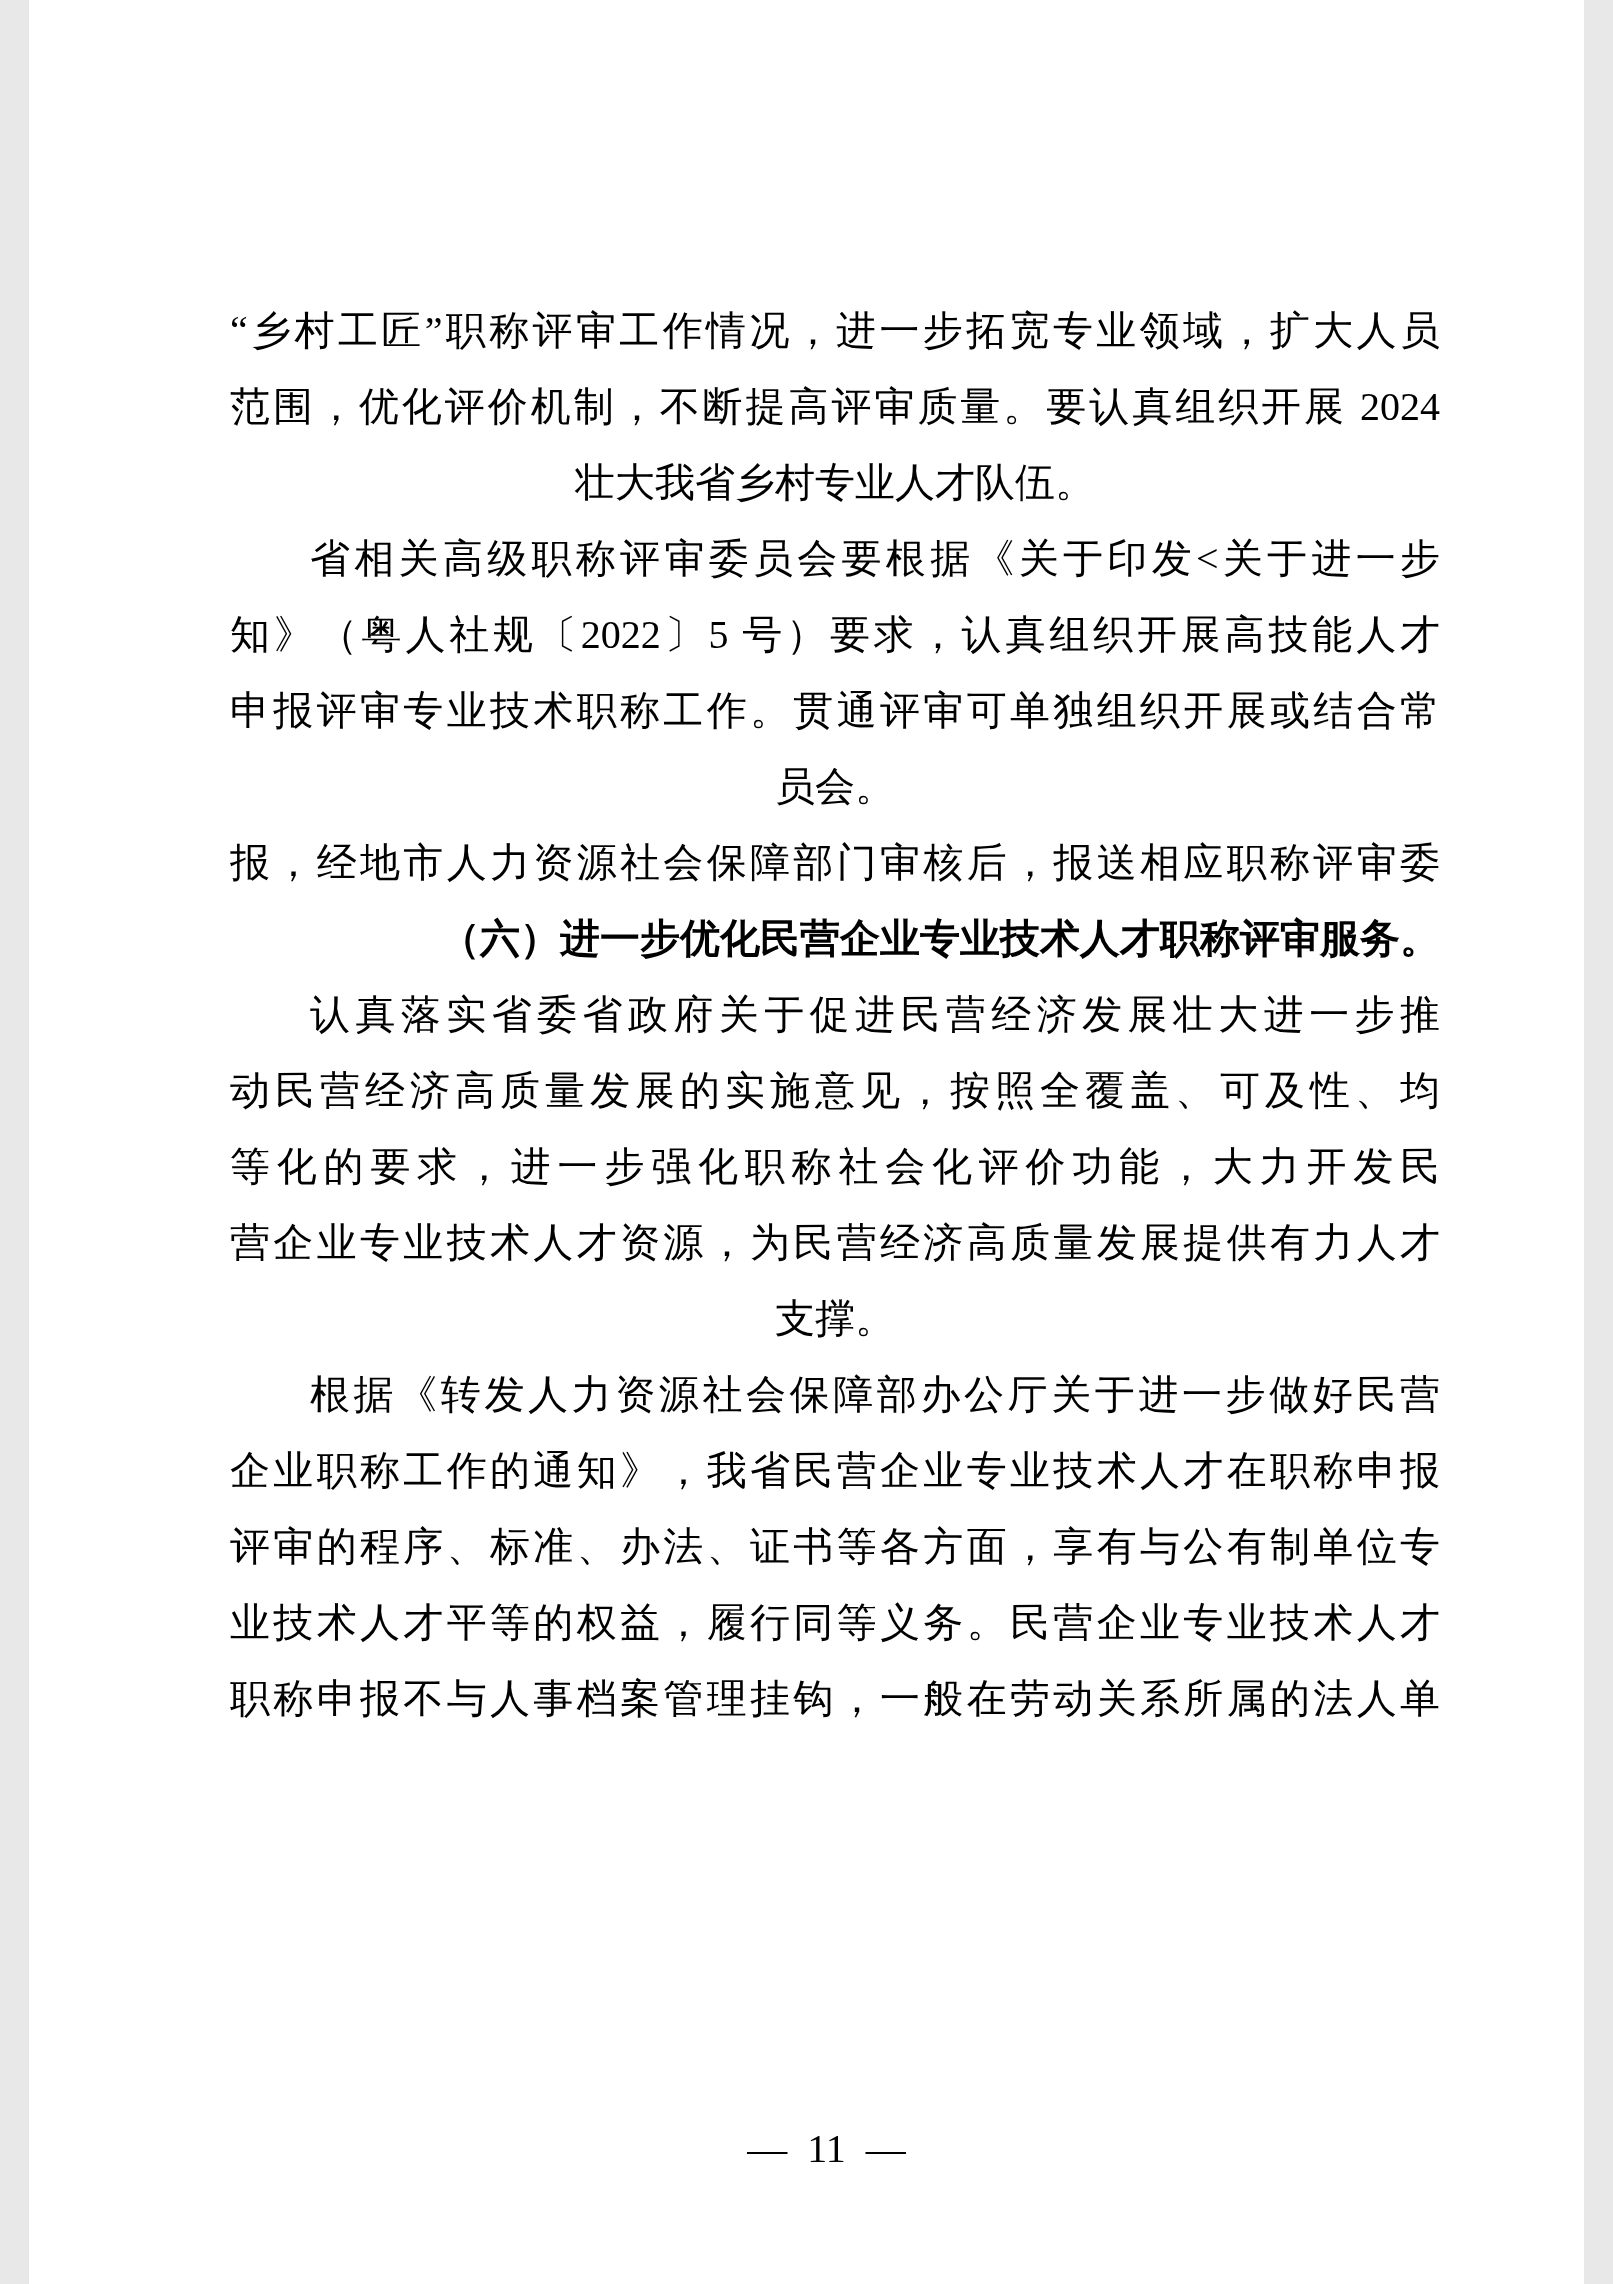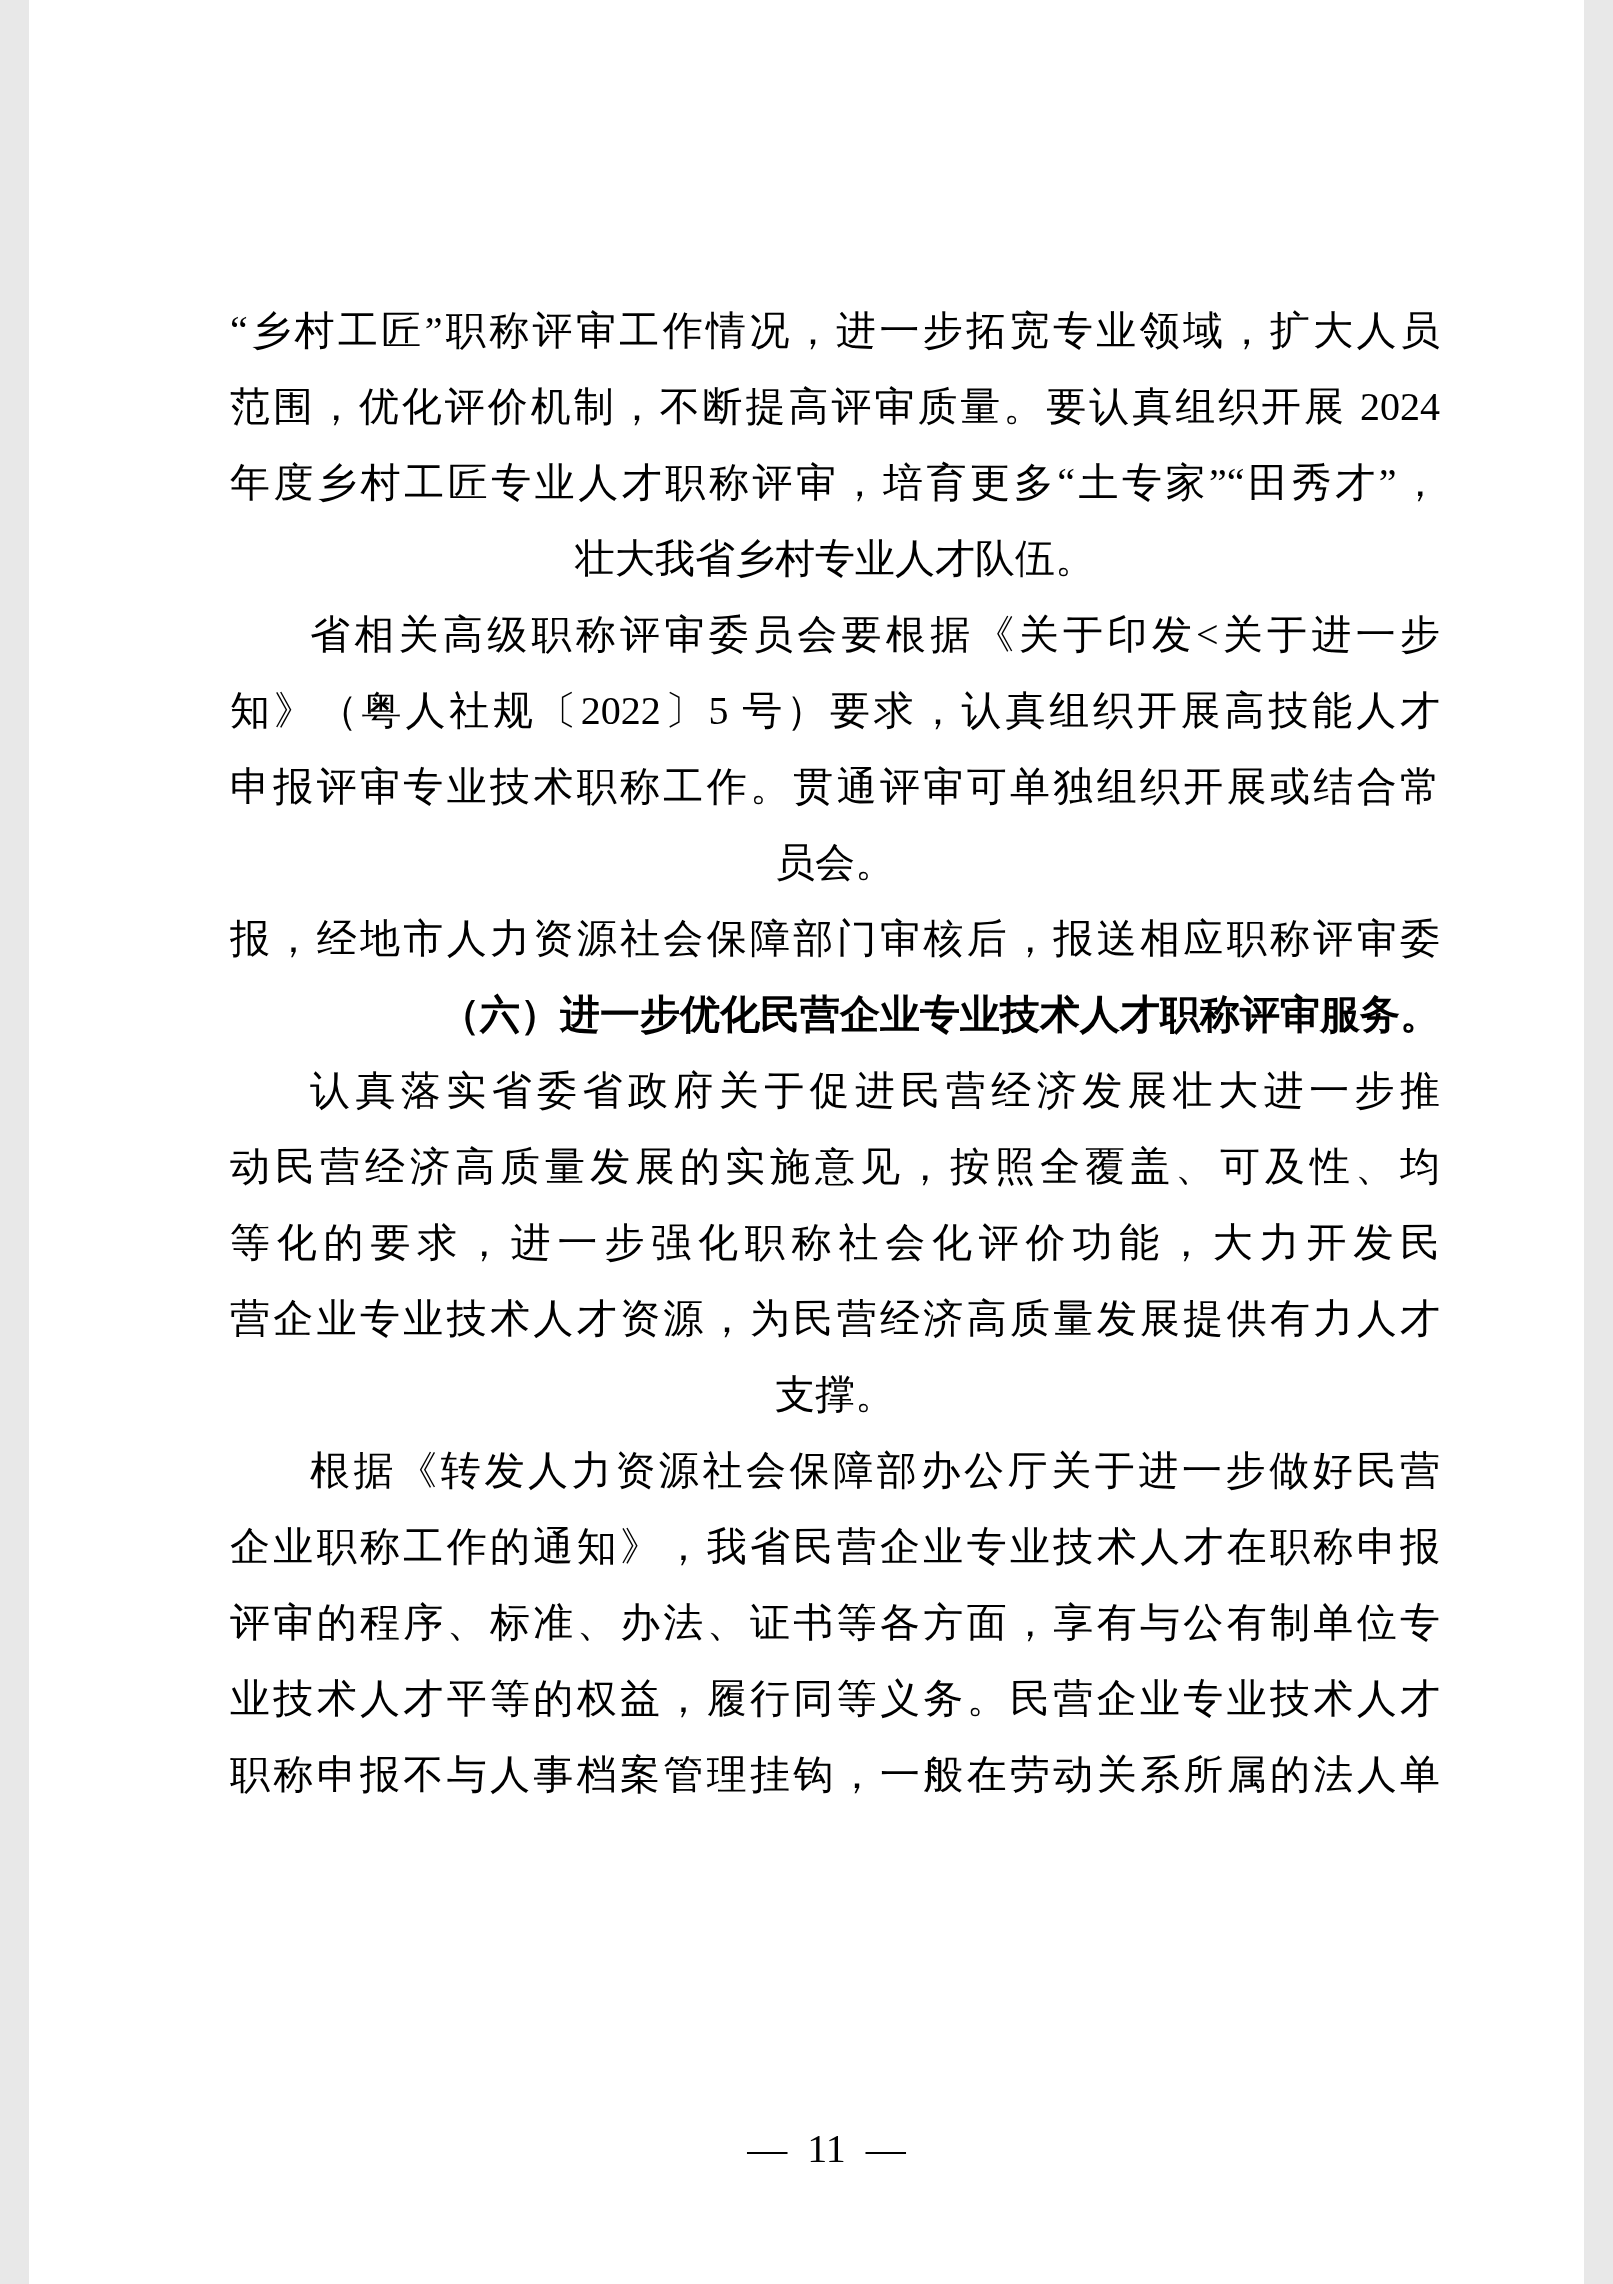--- a/index.html
+++ b/index.html
@@ -50,21 +50,20 @@
     white-space: pre;
   }
 </style>
 </head>
 <body>
 
 <div class="page">
   <main class="content">
     <p class="line fill">“乡村工匠”职称评审工作情况，进一步拓宽专业领域，扩大人员</p>
     <p class="line fill">范围，优化评价机制，不断提高评审质量。要认真组织开展 2024</p>
-    <p class="line fill">年度乡村工匠专业人才职称评审，培育更多“土专家”“田秀才”，</p>
     <p class="line">壮大我省乡村专业人才队伍。</p>
     <p class="line fill indent">省相关高级职称评审委员会要根据《关于印发&lt;关于进一步</p>
     <p class="line fill">知》（粤人社规〔2022〕5 号）要求，认真组织开展高技能人才</p>
     <p class="line fill">申报评审专业技术职称工作。贯通评审可单独组织开展或结合常</p>
     <p class="line">员会。</p>
     <p class="line fill">报，经地市人力资源社会保障部门审核后，报送相应职称评审委</p>
     <p class="line heading indent">（六）进一步优化民营企业专业技术人才职称评审服务。</p>
     <p class="line fill indent">认真落实省委省政府关于促进民营经济发展壮大进一步推</p>
     <p class="line fill">动民营经济高质量发展的实施意见，按照全覆盖、可及性、均</p>
     <p class="line fill">等化的要求，进一步强化职称社会化评价功能，大力开发民</p>

